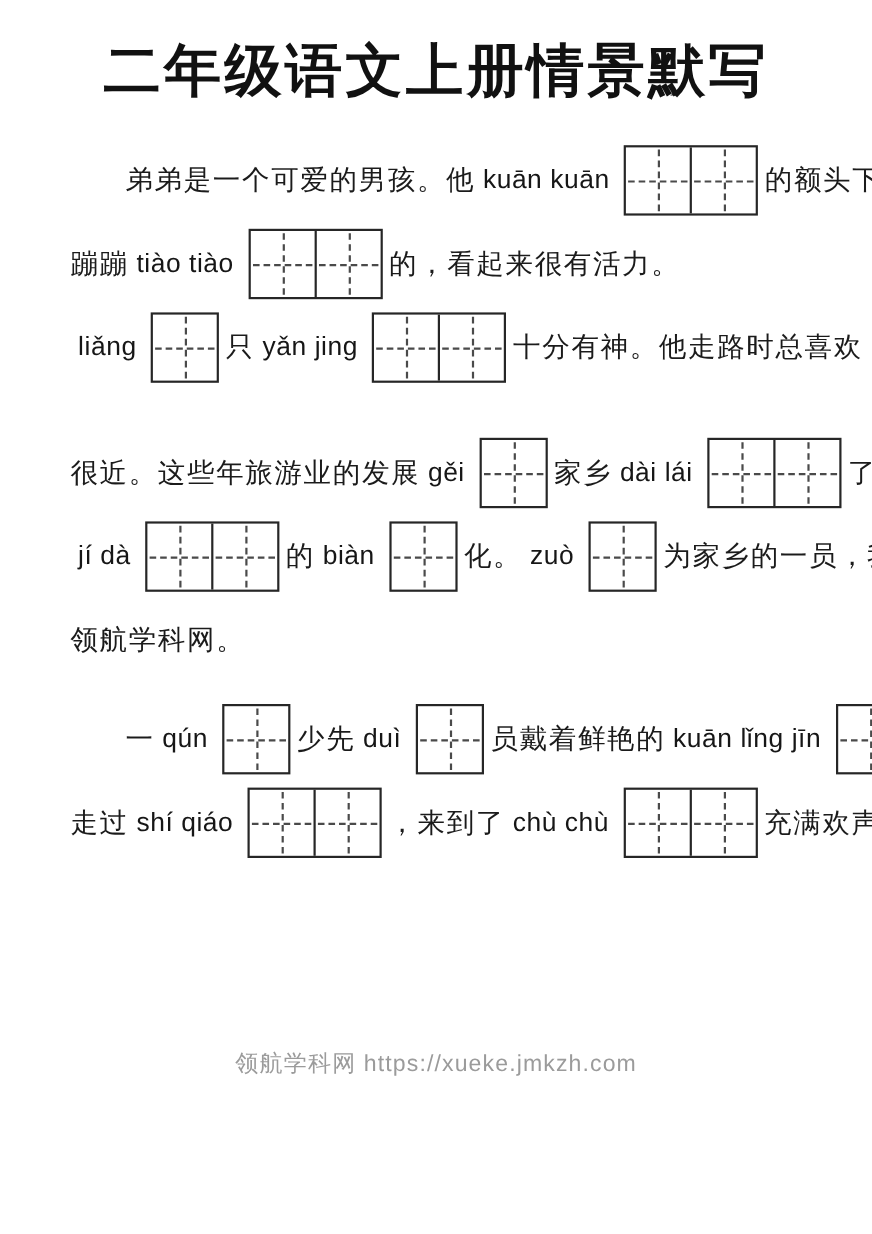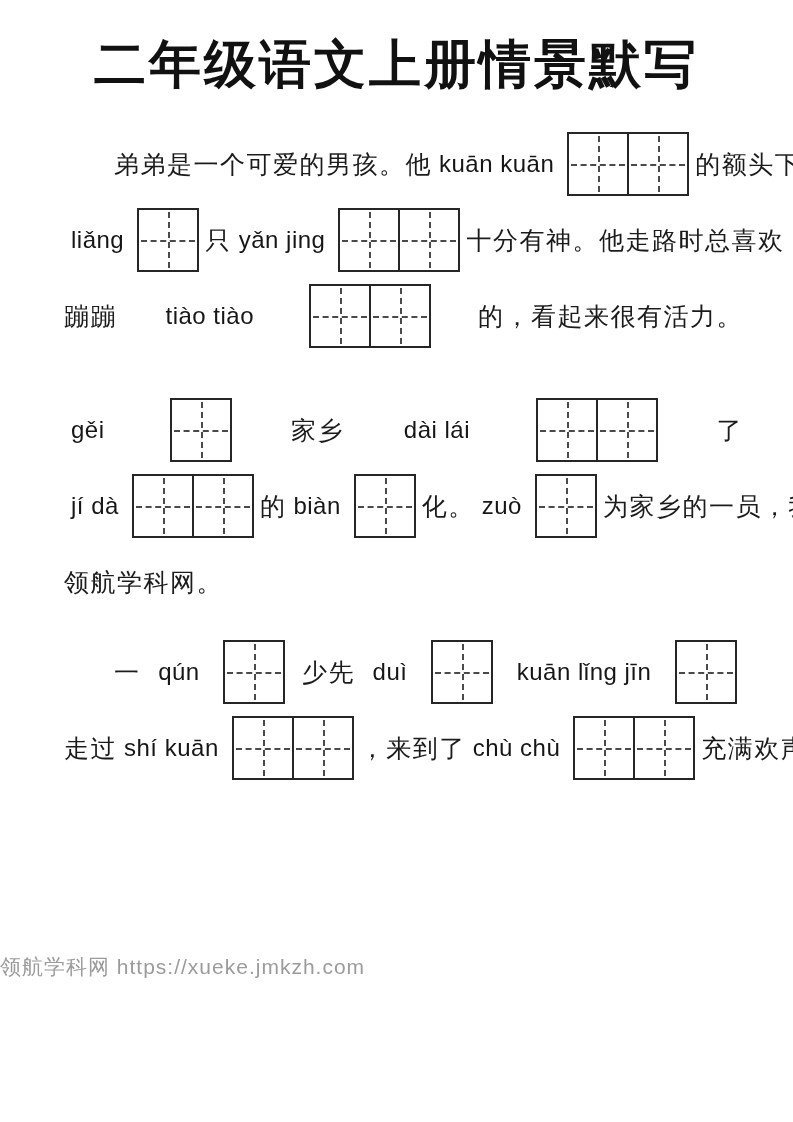--- a/index.html
+++ b/index.html
@@ -26,21 +26,20 @@
     margin-top: 26px;
     padding: 0 50px 0 64px;
   }
   .paragraph { margin: 0; }
   .paragraph + .paragraph { margin-top: 38px; }
   .paragraph:nth-child(3) { margin-top: 14px; }
   .row {
     display: flex;
     align-items: center;
     min-height: 76px;
-    justify-content: space-between;
   }
   .row.indent { padding-left: 50px; }
   .cn {
     font-size: 25px;
     letter-spacing: 1.5px;
     line-height: 1.2;
     white-space: nowrap;
     font-family: "Liberation Sans", sans-serif;
   }
   .py {
@@ -78,21 +77,21 @@
     top: 50%;
     left: 2px;
     right: 2px;
     border-top: 2px dashed #4a4a4a;
   }
   .footer {
     position: absolute;
     left: 0;
     right: 0;
     bottom: 24px;
-    text-align: left;
+    text-align: center;
     font-size: 21px;
     letter-spacing: 1px;
     color: #9b9b9b;
     font-family: "Liberation Sans", sans-serif;
   }
 </style>
 </head>
 <body>
 
 <div class="page">
@@ -102,44 +101,45 @@
         <div class="row indent">
           <span class="cn">弟弟是一个可爱的男孩。他</span>
           <span class="py">kuān kuān</span>
           <div class="abox">
             <div class="cell"></div>
             <div class="cell"></div>
           </div>
           <span class="cn">的额头下，</span>
         </div>
         <div class="row">
+          <span class="cn">蹦蹦</span>
+          <span class="py">tiào tiào</span>
+          <div class="abox">
+            <div class="cell"></div>
+            <div class="cell"></div>
+          </div>
+          <span class="cn">的，看起来很有活力。</span>
+        </div>
+        <div class="row">
           <span class="py">liǎng</span>
           <div class="abox">
             <div class="cell"></div>
           </div>
           <span class="cn">只</span>
           <span class="py">yǎn jing</span>
           <div class="abox">
             <div class="cell"></div>
             <div class="cell"></div>
           </div>
           <span class="cn">十分有神。他走路时总喜欢</span>
         </div>
-        <div class="row">
-          <span class="cn">蹦蹦</span>
-          <span class="py">tiào tiào</span>
-          <div class="abox">
-            <div class="cell"></div>
-            <div class="cell"></div>
-          </div>
-          <span class="cn">的，看起来很有活力。</span>
-        </div>
       </div>
       <div class="paragraph">
         <div class="row">
+          <span class="cn">很近。这些年旅游业的发展</span>
           <span class="py">gěi</span>
           <div class="abox">
             <div class="cell"></div>
           </div>
           <span class="cn">家乡</span>
           <span class="py">dài lái</span>
           <div class="abox">
             <div class="cell"></div>
             <div class="cell"></div>
           </div>
@@ -172,28 +172,29 @@
           <span class="cn">一</span>
           <span class="py">qún</span>
           <div class="abox">
             <div class="cell"></div>
           </div>
           <span class="cn">少先</span>
           <span class="py">duì</span>
           <div class="abox">
             <div class="cell"></div>
           </div>
+          <span class="cn">员戴着鲜艳的</span>
           <span class="py">kuān lǐng jīn</span>
           <div class="abox">
             <div class="cell"></div>
           </div>
         </div>
         <div class="row">
           <span class="cn">走过</span>
-          <span class="py">shí kuān</span>
+          <span class="py">shí qiáo</span>
           <div class="abox">
             <div class="cell"></div>
             <div class="cell"></div>
           </div>
           <span class="cn">，来到了</span>
           <span class="py">chù chù</span>
           <div class="abox">
             <div class="cell"></div>
             <div class="cell"></div>
           </div>

